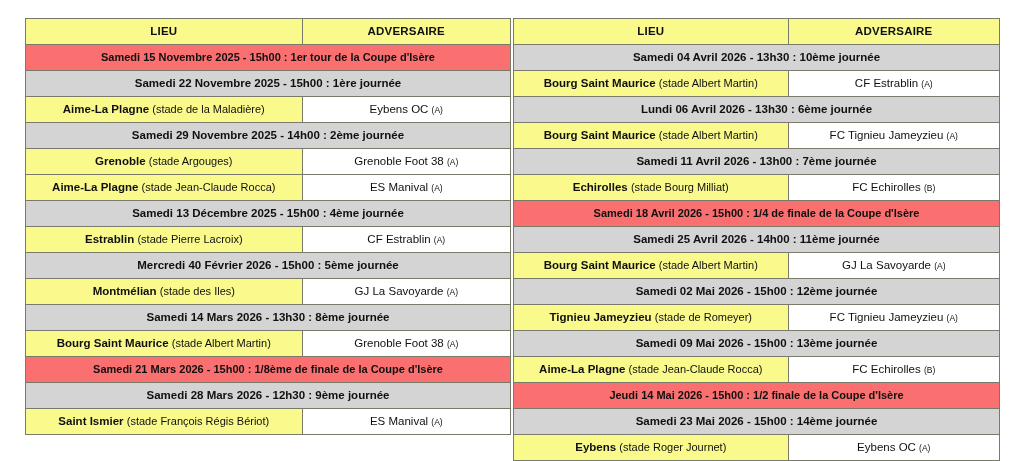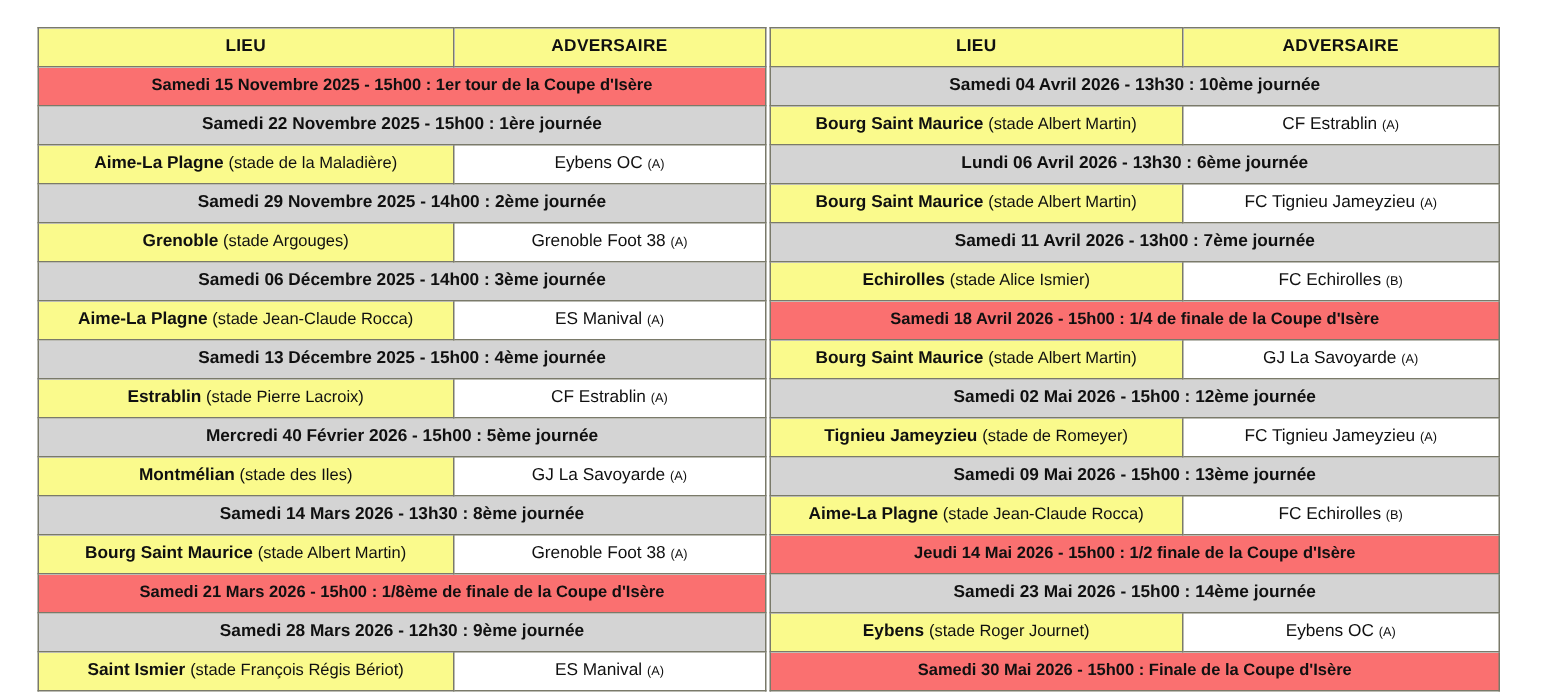--- a/index.html
+++ b/index.html
@@ -117,23 +117,20 @@
           <td class="adv"><span>Eybens OC</span> <span class="team-tag">(A)</span></td>
         </tr>
         <tr>
           <td colspan="2" class="sep">Samedi 29 Novembre 2025 - 14h00 : 2ème journée</td>
         </tr>
         <tr>
           <td class="lieu"><span>Grenoble</span> <span class="stade">(stade Argouges)</span></td>
           <td class="adv"><span>Grenoble Foot 38</span> <span class="team-tag">(A)</span></td>
         </tr>
         <tr>
-          <td colspan="2" class="sep">Samedi 06 Décembre 2025 - 14h00 : 3ème journée</td>
-        </tr>
-        <tr>
           <td class="lieu"><span>Aime-La Plagne</span> <span class="stade">(stade Jean-Claude Rocca)</span></td>
           <td class="adv"><span>ES Manival</span> <span class="team-tag">(A)</span></td>
         </tr>
         <tr>
           <td colspan="2" class="sep">Samedi 13 Décembre 2025 - 15h00 : 4ème journée</td>
         </tr>
         <tr>
           <td class="lieu"><span>Estrablin</span> <span class="stade">(stade Pierre Lacroix)</span></td>
           <td class="adv"><span>CF Estrablin</span> <span class="team-tag">(A)</span></td>
         </tr>
@@ -185,25 +182,28 @@
           <td colspan="2" class="sep">Lundi 06 Avril 2026 - 13h30 : 6ème journée</td>
         </tr>
         <tr>
           <td class="lieu"><span>Bourg Saint Maurice</span> <span class="stade">(stade Albert Martin)</span></td>
           <td class="adv"><span>FC Tignieu Jameyzieu</span> <span class="team-tag">(A)</span></td>
         </tr>
         <tr>
           <td colspan="2" class="sep">Samedi 11 Avril 2026 - 13h00 : 7ème journée</td>
         </tr>
         <tr>
-          <td class="lieu"><span>Echirolles</span> <span class="stade">(stade Alice Ismier)</span></td>
+          <td class="lieu"><span>Echirolles</span> <span class="stade">(stade Bourg Milliat)</span></td>
           <td class="adv"><span>FC Echirolles</span> <span class="team-tag">(B)</span></td>
         </tr>
         <tr>
           <td colspan="2" class="cup">Samedi 18 Avril 2026 - 15h00 : 1/4 de finale de la Coupe d'Isère</td>
+        </tr>
+        <tr>
+          <td colspan="2" class="sep">Samedi 25 Avril 2026 - 14h00 : 11ème journée</td>
         </tr>
         <tr>
           <td class="lieu"><span>Bourg Saint Maurice</span> <span class="stade">(stade Albert Martin)</span></td>
           <td class="adv"><span>GJ La Savoyarde</span> <span class="team-tag">(A)</span></td>
         </tr>
         <tr>
           <td colspan="2" class="sep">Samedi 02 Mai 2026 - 15h00 : 12ème journée</td>
         </tr>
         <tr>
           <td class="lieu"><span>Tignieu Jameyzieu</span> <span class="stade">(stade de Romeyer)</span></td>

